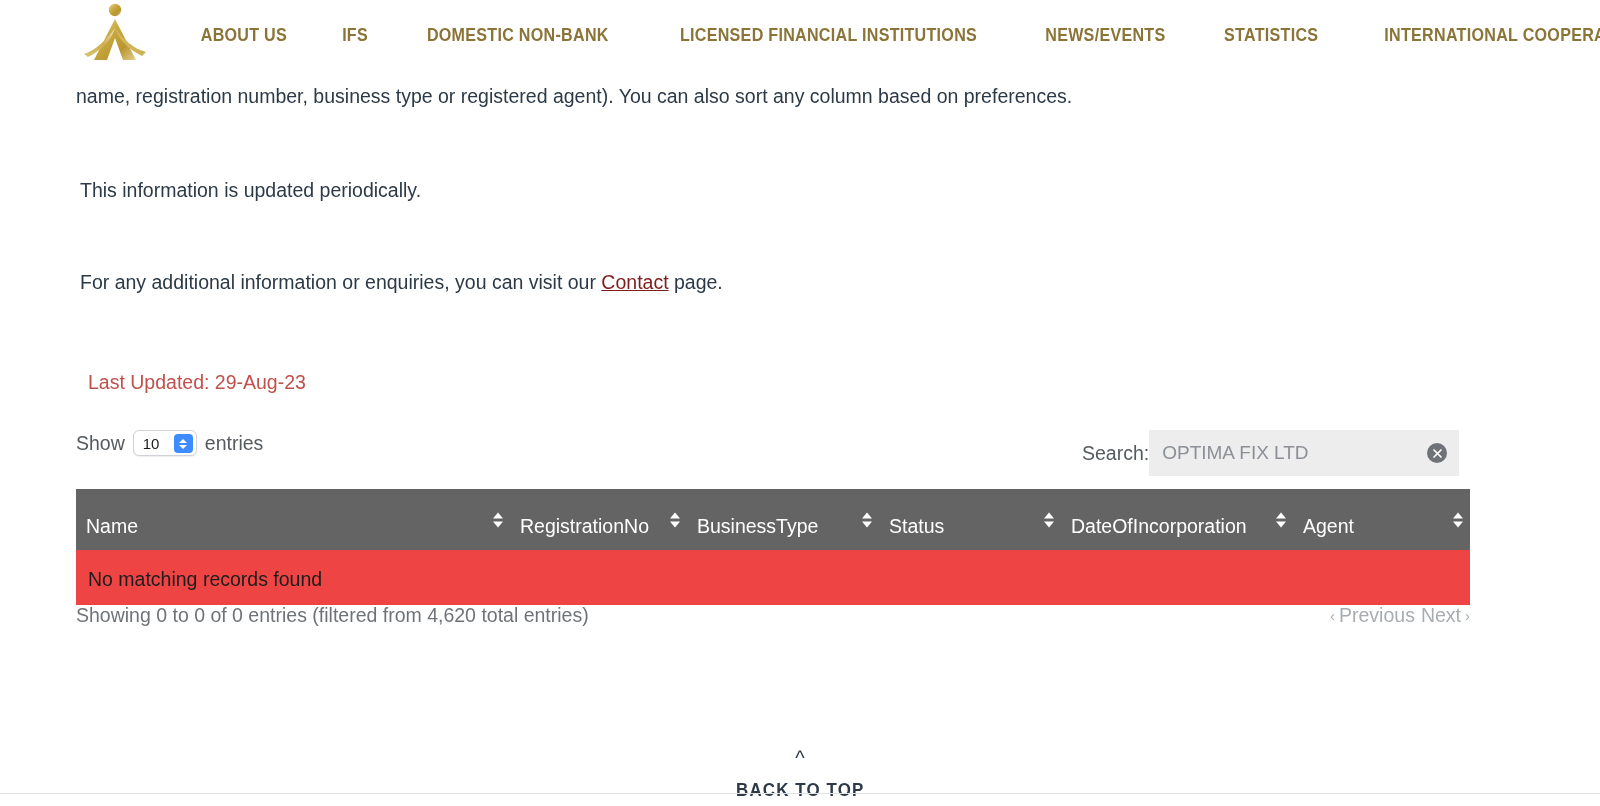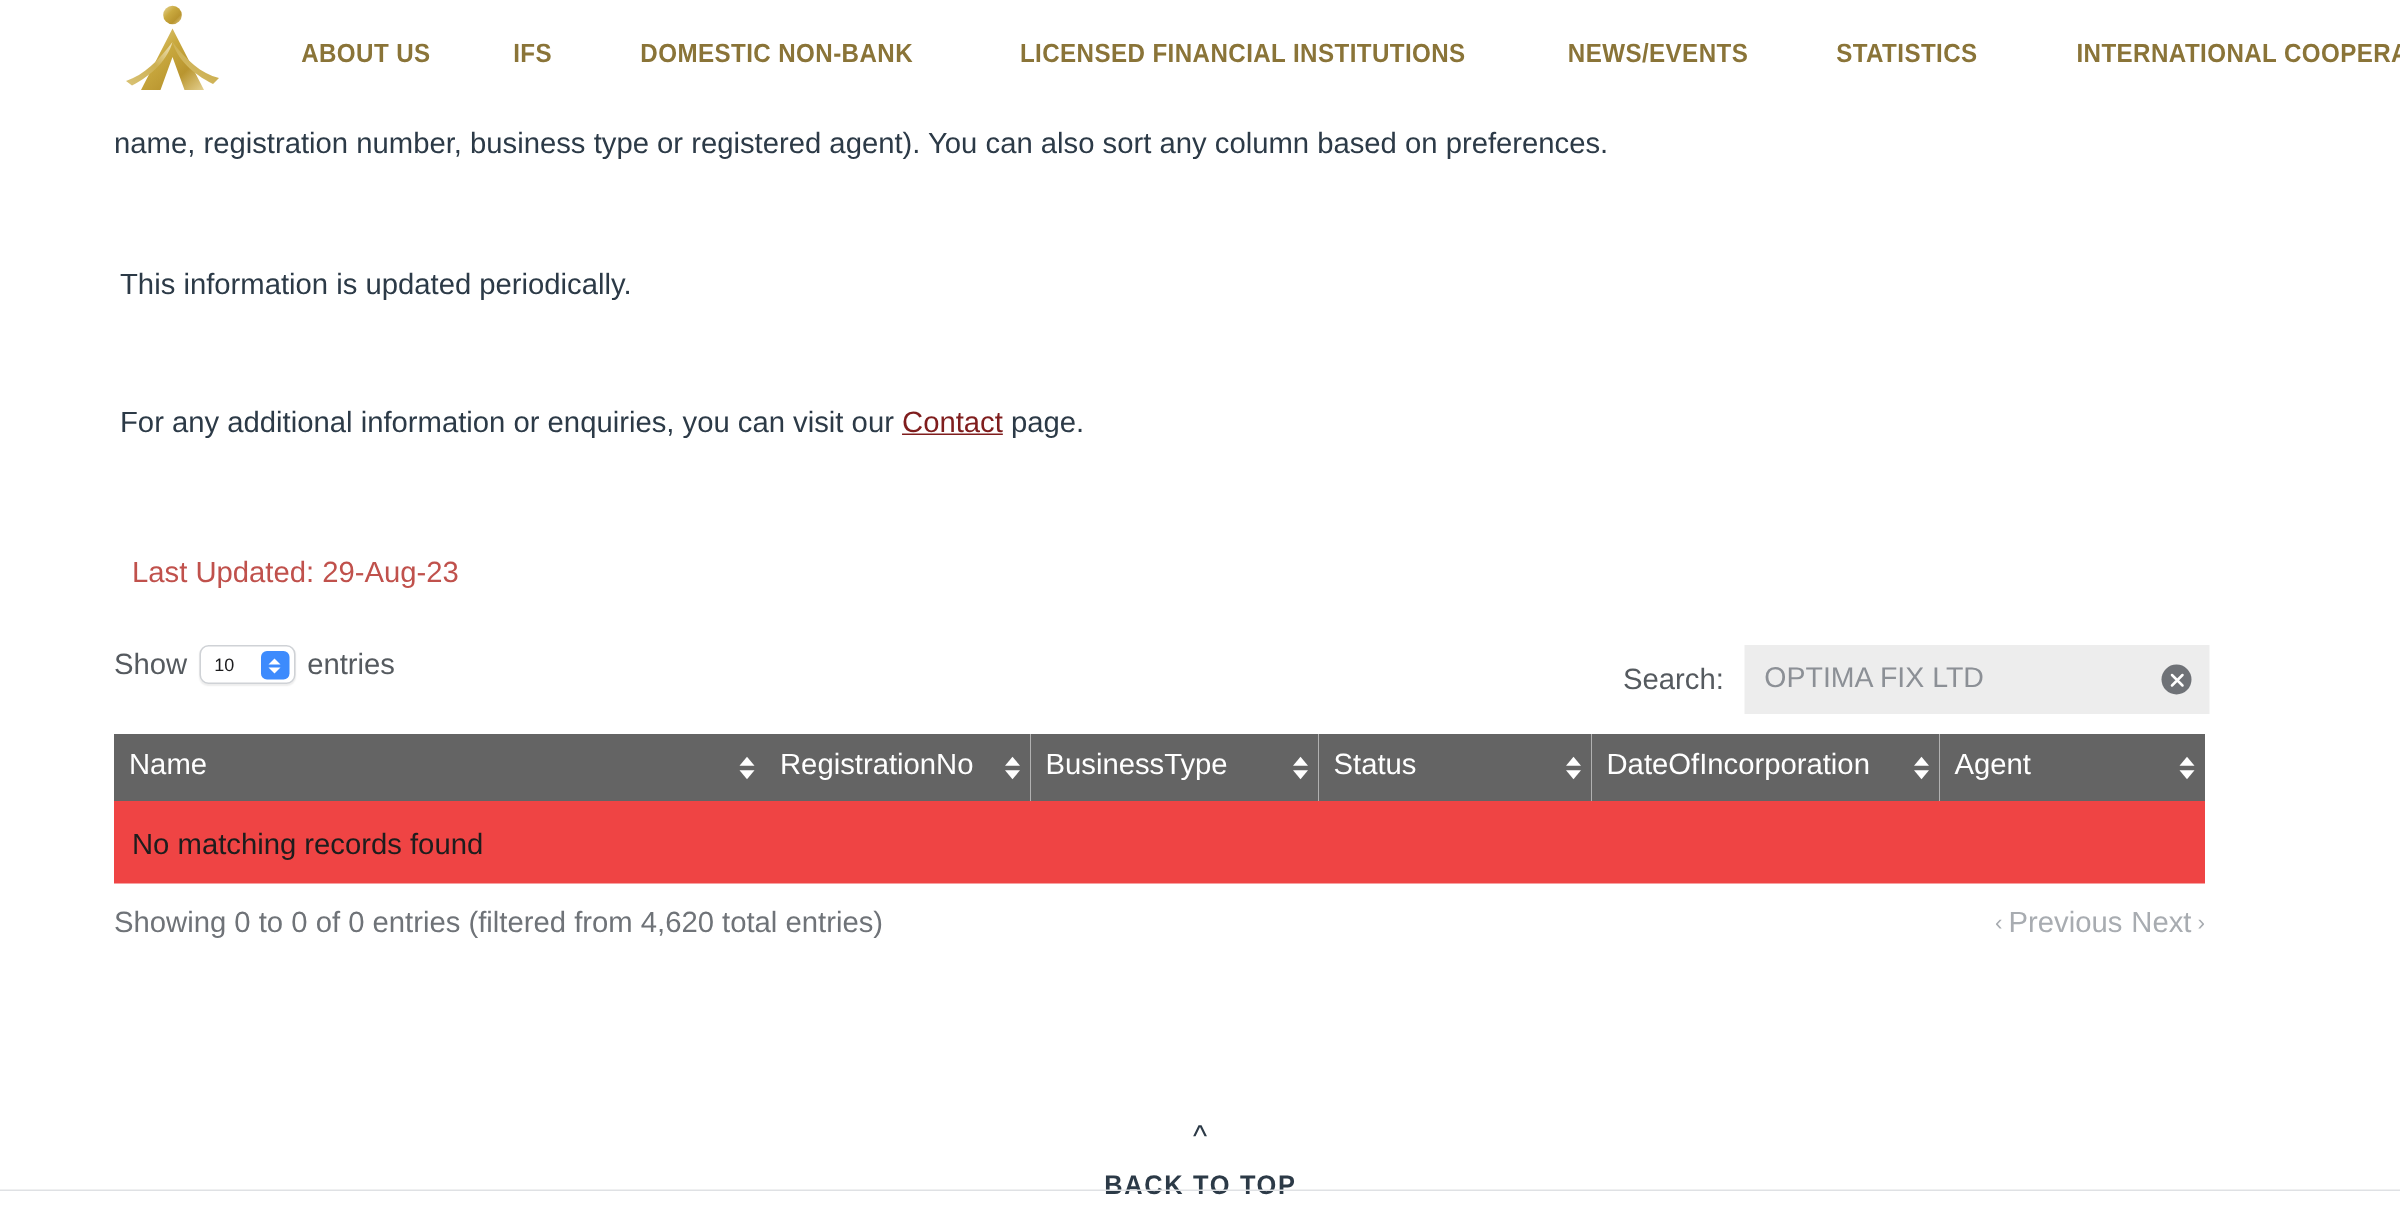--- a/index.html
+++ b/index.html
@@ -122,21 +122,21 @@
     height: 26px;
     border: 1px solid #cfd2d6;
     border-radius: 6px;
     background: #ffffff;
     box-shadow: 0 1px 1px rgba(0,0,0,0.07);
     display: flex;
     align-items: center;
     cursor: pointer;
   }
   .dt-select-value {
-    font-size: 12px;
+    font-size: 15px;
     color: #1c1c1e;
     padding-left: 9px;
   }
   .dt-stepper {
     position: absolute;
     right: 3px;
     top: 3px;
     width: 19px;
     height: 19px;
     background: #3d8bfd;
@@ -155,21 +155,21 @@
   }
   .dt-stepper i.up   { border-bottom: 4.5px solid #fff; }
   .dt-stepper i.down { border-top: 4.5px solid #fff; }
 
   .dt-filter {
     position: absolute;
     top: 430px;
     left: 1082px;
     display: flex;
     align-items: center;
-    gap: 14px;
+    gap: 0;
   }
   .dt-filter-label {
     font-size: 19.5px;
     color: #555a5f;
   }
   .dt-search-wrap {
     position: relative;
     width: 310px;
     height: 46px;
   }
@@ -210,21 +210,21 @@
     width: 1394px;
     border-collapse: collapse;
     table-layout: fixed;
   }
   .dt-table thead th {
     background: #646464;
     color: #ffffff;
     font-size: 19.5px;
     font-weight: 400;
     text-align: left;
-    padding: 9px 22px 12px 10px;
+    padding: 26px 22px 12px 10px;
     position: relative;
     height: 45px;
     white-space: nowrap;
     cursor: pointer;
     vertical-align: middle;
   }
   .sort-arrows {
     position: absolute;
     right: 7px;
     top: 50%;

